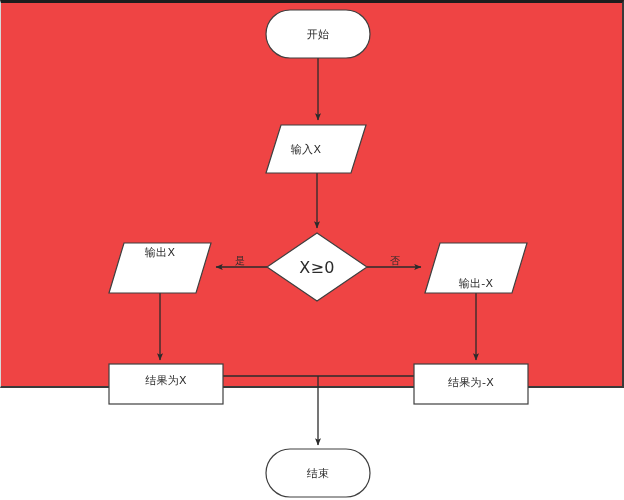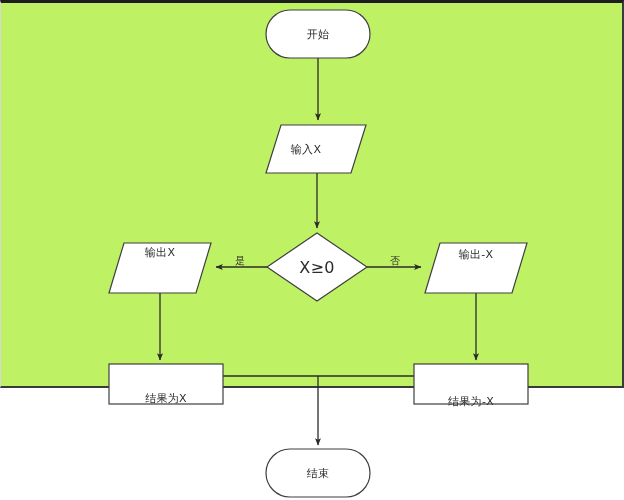--- a/index.html
+++ b/index.html
@@ -11,21 +11,21 @@
   body {
     width: 624px;
     height: 500px;
     font-family: "DejaVu Sans", "Liberation Sans", sans-serif;
     overflow: hidden;
   }
   #canvas {
     position: relative;
     width: 624px;
     height: 388px;
-    background: #bef264;
+    background: #ef4444;
     box-sizing: border-box;
     border-top: 3px solid #1d1d1d;
     border-right: 2px solid #3a3a3a;
     border-bottom: 2px solid #3a3a3a;
     border-left: 1px solid #d8d8d8;
   }
   #diagram {
     position: absolute;
     left: 0;
     top: 0;
@@ -103,25 +103,25 @@
   </svg>
 
   <div class="node-label" style="left:317px; top:31px;">开始</div>
 
   <div class="node-label" style="left:305px; top:146px;">输入X</div>
 
   <div class="node-label" style="left:316px; top:264px; font-size:16px;">X≥0</div>
 
   <div class="node-label" style="left:159px; top:249px;">输出X</div>
 
-  <div class="node-label" style="left:475px; top:251px;">输出-X</div>
+  <div class="node-label" style="left:475px; top:280px;">输出-X</div>
 
-  <div class="node-label" style="left:165px; top:395px;">结果为X</div>
+  <div class="node-label" style="left:165px; top:377px;">结果为X</div>
 
-  <div class="node-label" style="left:470px; top:398px;">结果为-X</div>
+  <div class="node-label" style="left:470px; top:379px;">结果为-X</div>
 
   <div class="node-label" style="left:317px; top:470px;">结束</div>
 
   <div class="edge-label" style="left:239px; top:257px;">是</div>
 
   <div class="edge-label" style="left:394px; top:257px;">否</div>
 
 </div>
 
 </body></html>

